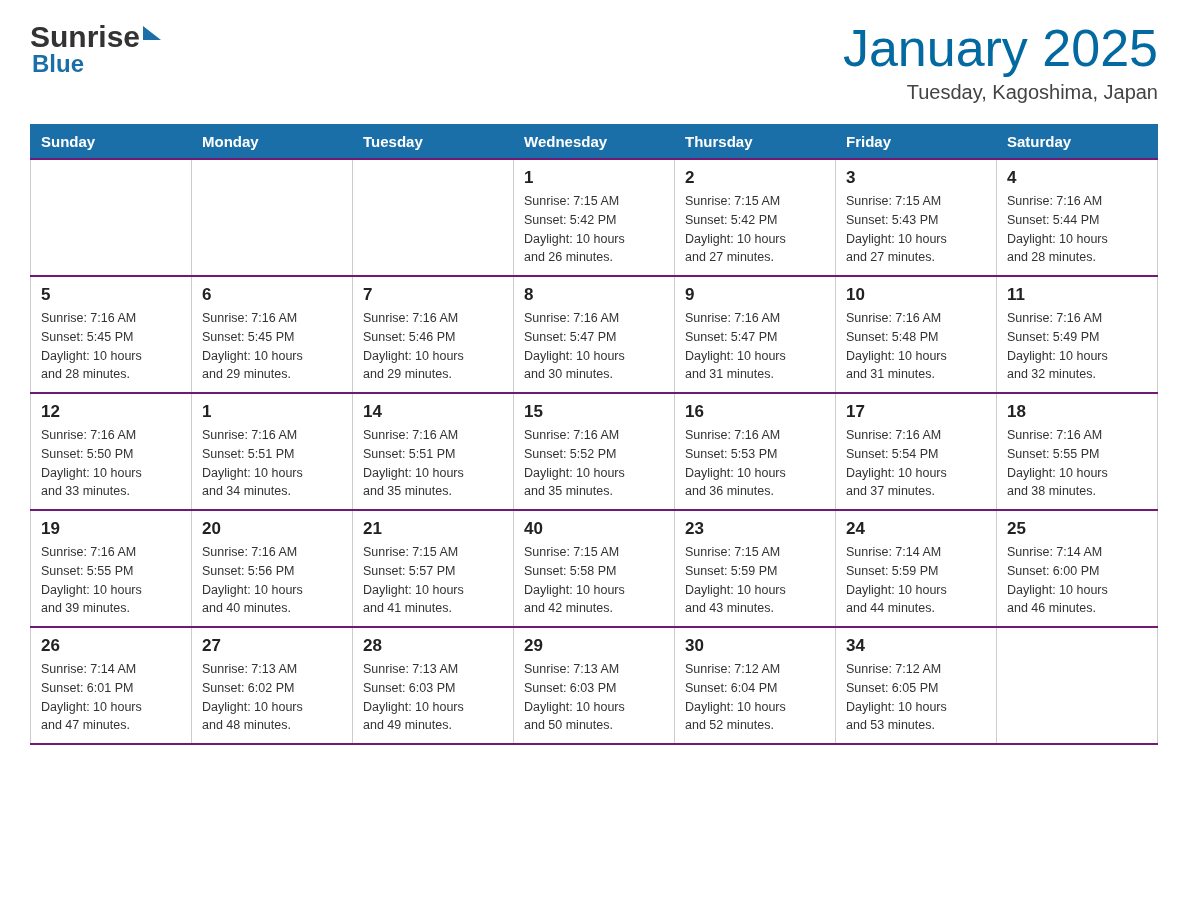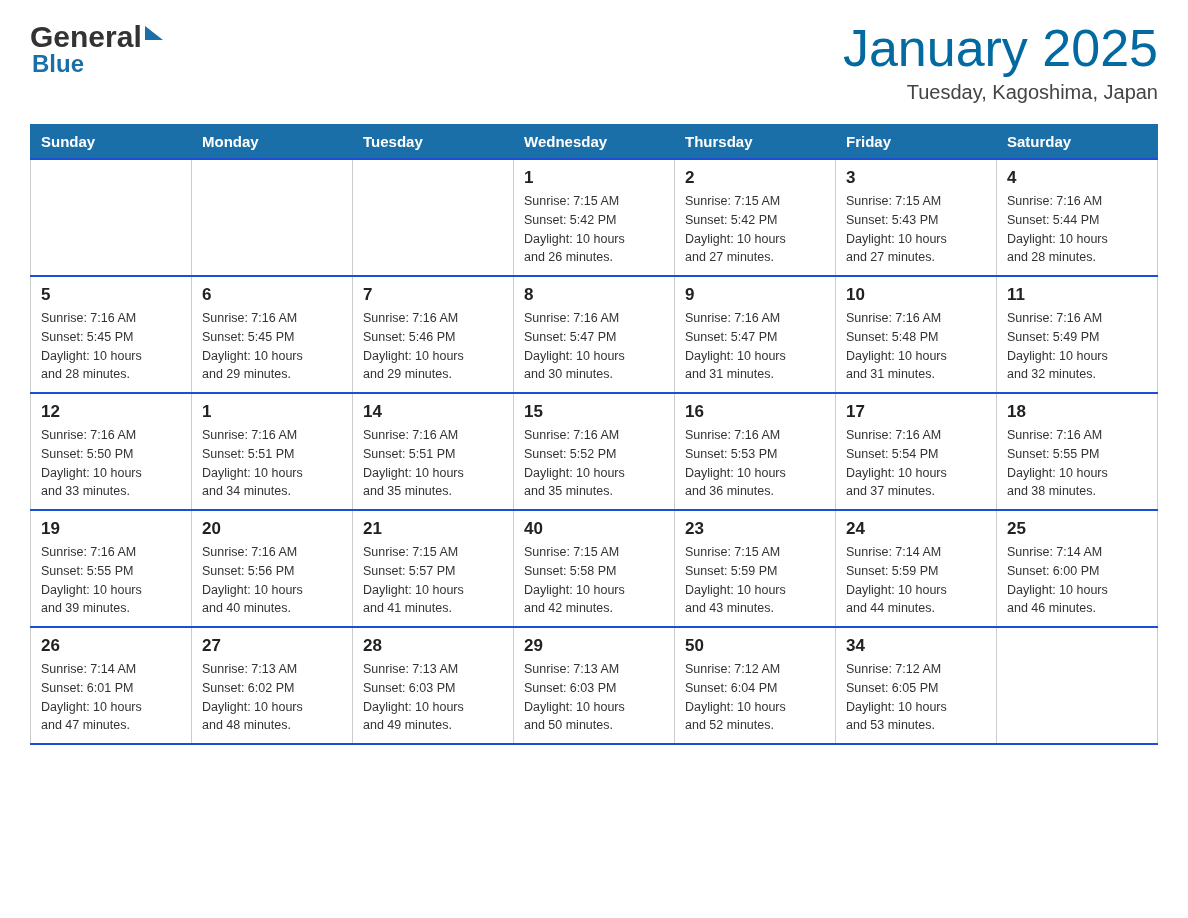--- a/index.html
+++ b/index.html
@@ -53,21 +53,21 @@
     .calendar td {
       vertical-align: top;
       padding: 8px 10px;
       border: 1px solid #ccc;
       width: calc(100% / 7);
       min-height: 110px;
       font-size: 13px;
       color: #333;
     }
     .calendar tr {
-      border-bottom: 2px solid #1d4ed8;
+      border-bottom: 2px solid #701a75;
     }
     .day-num {
       font-size: 17px;
       font-weight: bold;
       color: #222;
       display: block;
       margin-bottom: 4px;
     }
     .day-info {
       font-size: 12.5px;
@@ -104,21 +104,21 @@
       margin-top: -4px;
       margin-left: 2px;
     }
   </style>
 </head>
 <body>
 
 <div class="header">
   <div class="logo">
     <div class="logo-row1">
-      <span class="logo-general">General</span>
+      <span class="logo-general">Sunrise</span>
       <span class="logo-arrow"></span>
     </div>
     <div class="logo-row2">Blue</div>
   </div>
   <div class="title-block">
     <div class="month-title">January 2025</div>
     <div class="location">Tuesday, Kagoshima, Japan</div>
   </div>
 </div>
 
@@ -344,21 +344,21 @@
 and 49 minutes.</div>
         </td>
         <td>
           <span class="day-num">29</span>
           <div class="day-info" style="white-space: pre-line;">Sunrise: 7:13 AM
 Sunset: 6:03 PM
 Daylight: 10 hours
 and 50 minutes.</div>
         </td>
         <td>
-          <span class="day-num">50</span>
+          <span class="day-num">30</span>
           <div class="day-info" style="white-space: pre-line;">Sunrise: 7:12 AM
 Sunset: 6:04 PM
 Daylight: 10 hours
 and 52 minutes.</div>
         </td>
         <td>
           <span class="day-num">34</span>
           <div class="day-info" style="white-space: pre-line;">Sunrise: 7:12 AM
 Sunset: 6:05 PM
 Daylight: 10 hours

